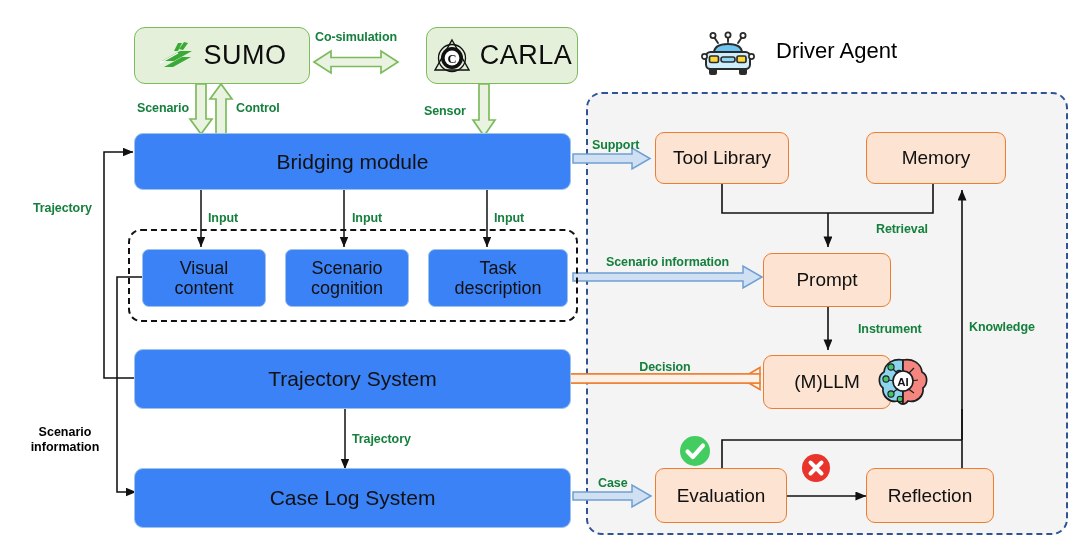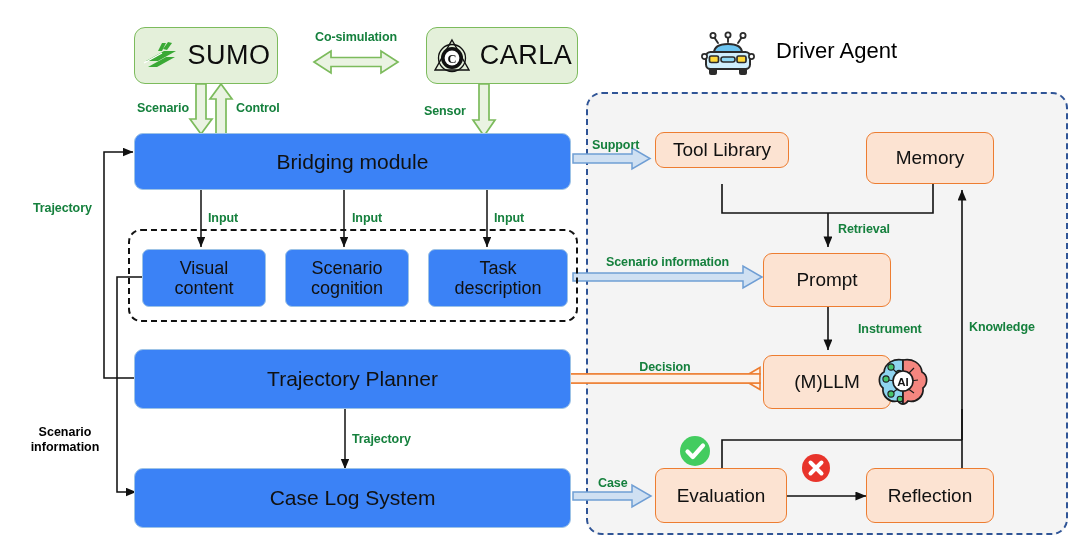--- a/index.html
+++ b/index.html
@@ -115,21 +115,21 @@
 
       <path d="M962,468 L962,190" marker-end="url(#ahf)"></path>
 
       <path d="M962,409 L962,440"></path>
       <path d="M722,468 L722,440 L962,440"></path>
 
       <path d="M787,496 L866,496" marker-end="url(#ahf)"></path>
     </g>
   </svg>
 
-  <div class="node green" style="left:134px;top:27px;width:144px;height:57px;">
+  <div class="node green" style="left:134px;top:27px;width:176px;height:57px;">
     <span>
       <svg class="ic" width="38" height="34" viewBox="0 0 38 34">
         <g fill="#3aa935">
           <path d="M4,22 L22,12 L34,12 L16,22 Z"></path>
           <path d="M6,28 L24,18 L33,18 L15,28 Z"></path>
           <path d="M20,4 L24,4 L20,12 L16,12 Z"></path>
           <path d="M26,3 L30,4 L25,11 L21,10 Z"></path>
         </g>
         <path d="M2,24 L20,14" stroke="#ffffff" stroke-width="1.4" fill="none"></path>
       </svg>
@@ -178,21 +178,21 @@
     </span>
   </div>
   <div class="node blue small" style="left:428px;top:249px;width:140px;height:58px;">
     <span>
       <span>Task</span><br>
       <span>description</span>
     </span>
   </div>
 
   <div class="node blue" style="left:134px;top:349px;width:437px;height:60px;font-size:21px;">
-    <span>Trajectory Planner</span>
+    <span>Trajectory System</span>
   </div>
 
   <div class="node blue" style="left:134px;top:468px;width:437px;height:60px;font-size:21px;">
     <span>Case Log System</span>
   </div>
 
   <div class="lab" style="left:33px;top:201px;">Trajectory</div>
   <div class="lab" style="left:352px;top:432px;">Trajectory</div>
   <div class="lab2" style="left:65px;top:425px;">
     <span>Scenario</span><br>
@@ -215,24 +215,24 @@
       <rect x="37" y="27" width="9" height="6.5" rx="1.6" fill="#ffd93b" stroke="#2b2b2b" stroke-width="1.7"></rect>
       <rect x="21" y="28" width="14" height="5" rx="2.2" fill="#8fd9f5" stroke="#2b2b2b" stroke-width="1.6"></rect>
       <rect x="9" y="39" width="8" height="7" rx="2" fill="#2b2b2b"></rect>
       <rect x="39" y="39" width="8" height="7" rx="2" fill="#2b2b2b"></rect>
       <circle cx="4.5" cy="27.5" r="2.6" fill="#fff" stroke="#2b2b2b" stroke-width="1.7"></circle>
       <circle cx="51.5" cy="27.5" r="2.6" fill="#fff" stroke="#2b2b2b" stroke-width="1.7"></circle>
     </svg>
   </span>
   <div class="title" style="left:768px;top:38px;">Driver Agent</div>
 
-  <div class="node orange" style="left:655px;top:132px;width:134px;height:36px;text-align:center;">
+  <div class="node orange" style="left:655px;top:132px;width:134px;height:52px;text-align:center;">
     <span>Tool Library</span>
   </div>
-  <div class="node orange" style="left:866px;top:132px;width:128px;height:52px;">
+  <div class="node orange" style="left:866px;top:132px;width:140px;height:52px;">
     <span>Memory</span>
   </div>
   <div class="node orange" style="left:763px;top:253px;width:128px;height:54px;">
     <span>Prompt</span>
   </div>
   <div class="node orange" style="left:763px;top:355px;width:128px;height:54px;">
     <span>(M)LLM</span>
   </div>
   <span style="position:absolute;left:872px;top:350px;">
     <svg class="ic" width="62" height="62" viewBox="0 0 62 62">
@@ -270,20 +270,20 @@
     </svg>
   </span>
   <span style="position:absolute;left:800px;top:452px;">
     <svg class="ic" width="32" height="32" viewBox="0 0 32 32">
       <circle cx="16" cy="16" r="14" fill="#e8342b"></circle>
       <path d="M10.5,10.5 L21.5,21.5 M21.5,10.5 L10.5,21.5" stroke="#fff" stroke-width="4" fill="none" stroke-linecap="round"></path>
     </svg>
   </span>
 
   <div class="lab" style="left:592px;top:138px;">Support</div>
-  <div class="lab" style="left:838px;top:222px;">Retrieval</div>
+  <div class="lab" style="left:876px;top:222px;">Retrieval</div>
   <div class="lab" style="left:606px;top:255px;">Scenario information</div>
   <div class="lab" style="left:838px;top:322px;padding-left:20px;">Instrument</div>
   <div class="lab c" style="left:665px;top:360px;">Decision</div>
   <div class="lab" style="left:969px;top:320px;">Knowledge</div>
   <div class="lab" style="left:598px;top:476px;">Case</div>
 
 </div>
 
 </body></html>

